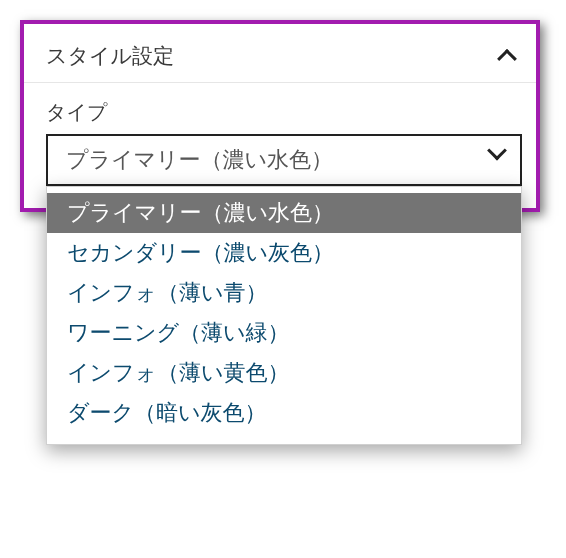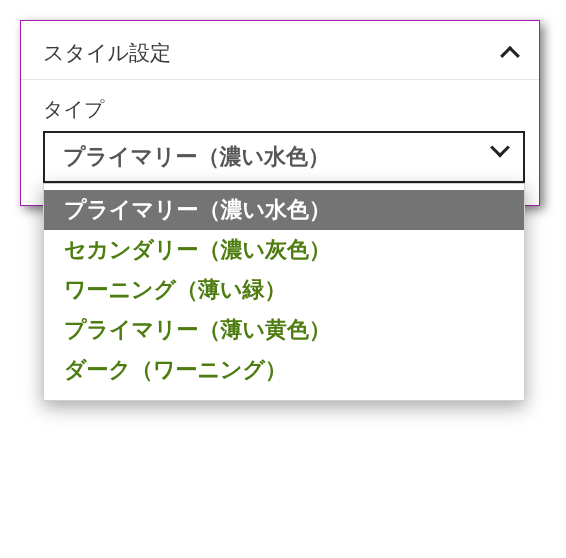--- a/index.html
+++ b/index.html
@@ -10,21 +10,21 @@
     body {
       font-family: -apple-system, BlinkMacSystemFont, "Segoe UI", "Hiragino Sans", "Hiragino Kaku Gothic ProN", Meiryo, sans-serif;
       background: #fff;
       padding: 20px;
       width: 566px;
       height: 558px;
     }
     .panel {
       width: 520px;
       background: #fff;
-      border: 1px solid #a21caf;
+      border: 4px solid #a21caf;
       box-shadow: 4px 4px 10px rgba(0,0,0,0.5);
       position: relative;
     }
     .panel-header {
       display: flex;
       justify-content: space-between;
       align-items: center;
       padding: 18px 22px 12px 22px;
       border-bottom: 1px solid #e6e6e6;
     }
@@ -50,21 +50,20 @@
       padding: 16px 14px 22px 22px;
     }
     .field-label {
       font-size: 20px;
       color: #3a3a3a;
       margin-bottom: 8px;
       font-weight: 400;
     }
     .select-wrap {
       position: relative;
-      font-weight: bold;
     }
     .select-box {
       width: 100%;
       border: 2px solid #222;
       background: #fff;
       padding: 10px 44px 10px 18px;
       font-size: 22px;
       color: #565656;
       display: flex;
       align-items: center;
@@ -85,21 +84,21 @@
       top: 52px;
       background: #fff;
       border: 1px solid #d0d0d0;
       box-shadow: 0 6px 18px rgba(0,0,0,0.35);
       padding: 6px 0 10px 0;
       z-index: 10;
     }
     .dropdown-option {
       padding: 3px 20px 3px 20px;
       font-size: 22px;
-      color: #4d7c0f;
+      color: #0c4a6e;
       cursor: pointer;
       line-height: 1.55;
     }
     .dropdown-option.selected {
       background: #747474;
       color: #fff;
     }
   </style>
 </head>
 <body>
@@ -120,21 +119,22 @@
         <span>プライマリー（濃い水色）</span>
         <span class="select-chevron">
           <span class="chevron chevron-down"></span>
         </span>
       </div>
 
       <div class="dropdown" id="dropdown-list">
 
       <div class="dropdown-option selected">プライマリー（濃い水色）</div>
           <div class="dropdown-option">セカンダリー（濃い灰色）</div>
+          <div class="dropdown-option">インフォ（薄い青）</div>
           <div class="dropdown-option">ワーニング（薄い緑）</div>
-          <div class="dropdown-option">プライマリー（薄い黄色）</div>
-          <div class="dropdown-option">ダーク（ワーニング）</div>
+          <div class="dropdown-option">インフォ（薄い黄色）</div>
+          <div class="dropdown-option">ダーク（暗い灰色）</div>
         </div>
 
     </div>
   </div>
 
 </div>
 
 </body></html>

